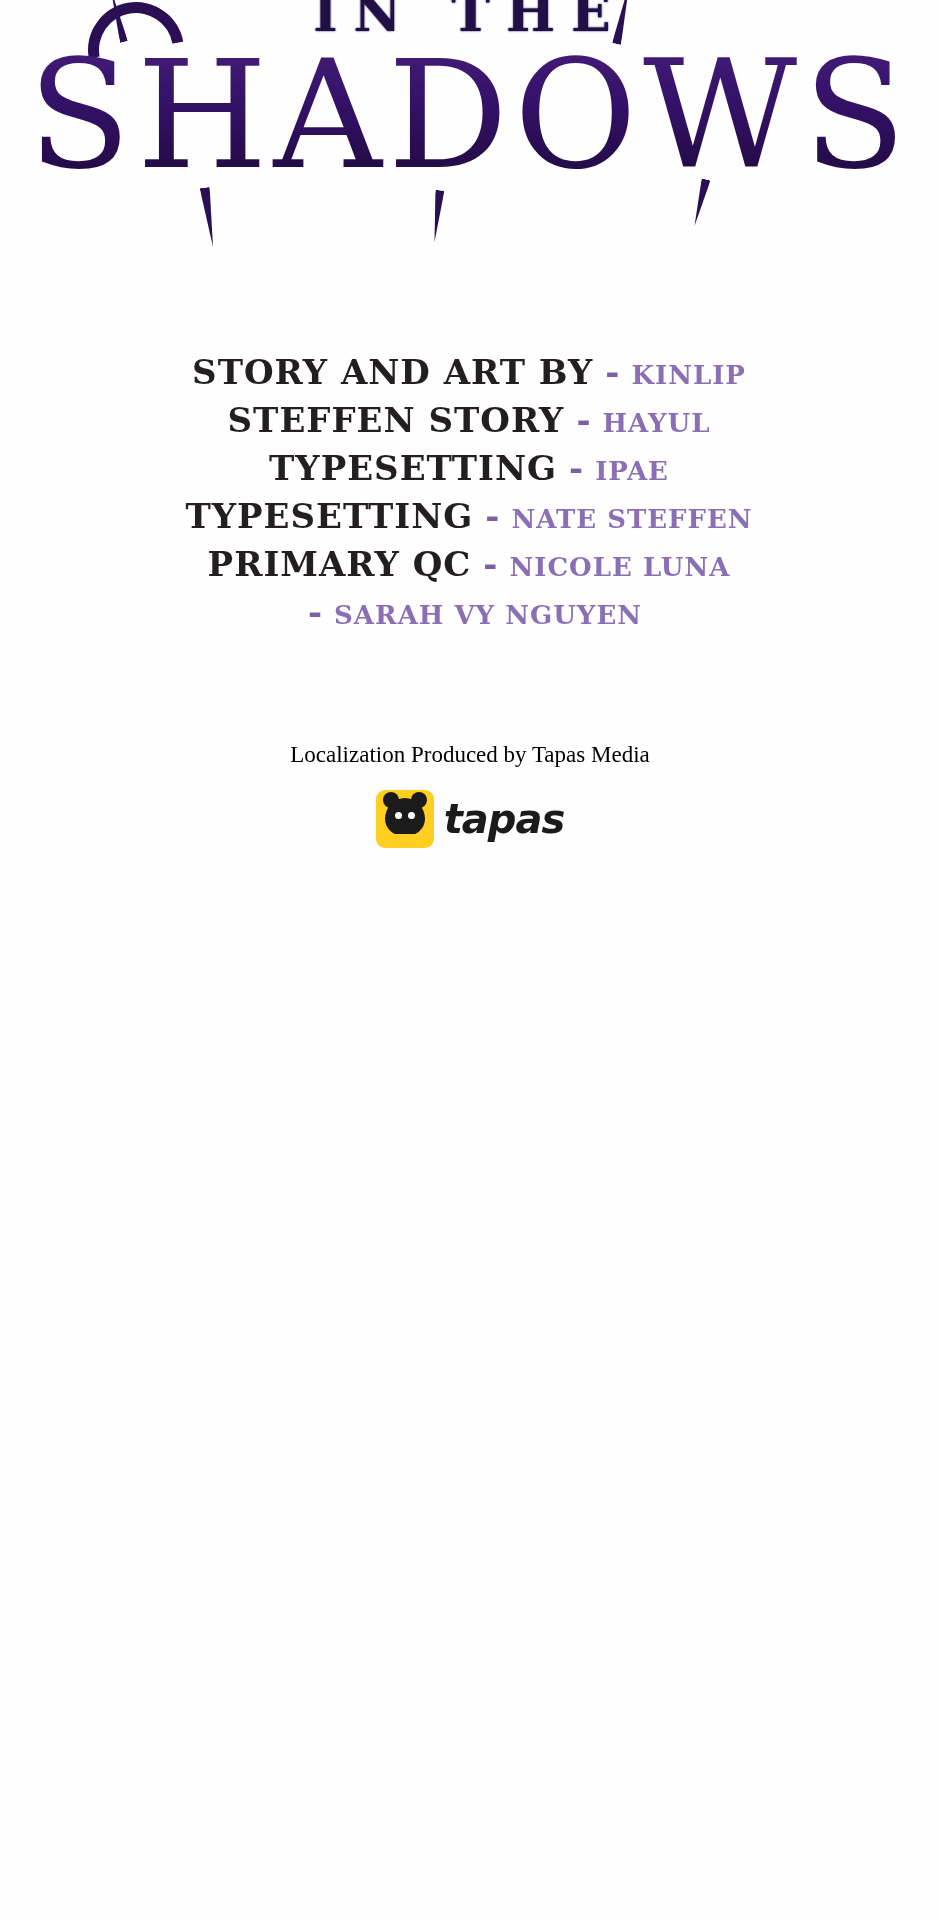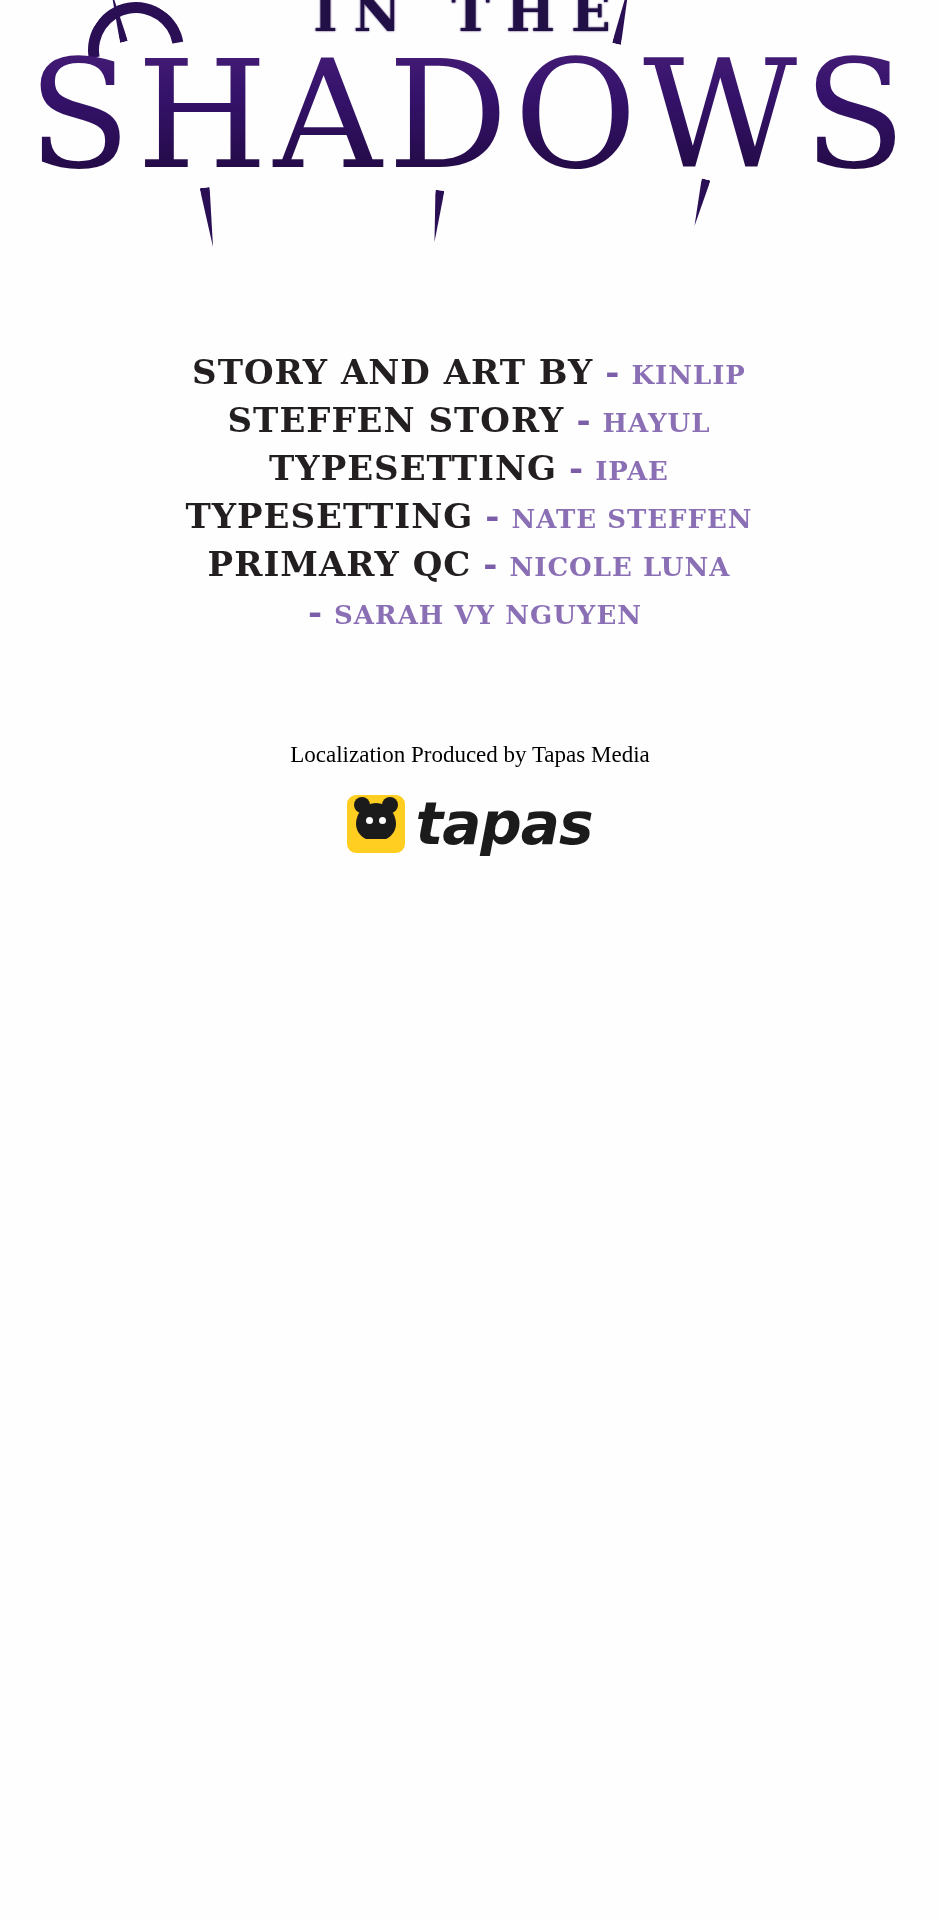--- a/index.html
+++ b/index.html
@@ -196,21 +196,21 @@
     width: 32px;
     height: 9px;
     background: #ffce21;
     border-radius: 3px;
   }
 
   .tapas-word {
     font-family: "DejaVu Sans", sans-serif;
     font-style: italic;
     font-weight: bold;
-    font-size: 58px;
+    font-size: 40px;
     letter-spacing: -1px;
     color: #1b1b1b;
   }
 </style>
 </head>
 <body>
 
 <div class="page">
 
   <div class="title-art">

